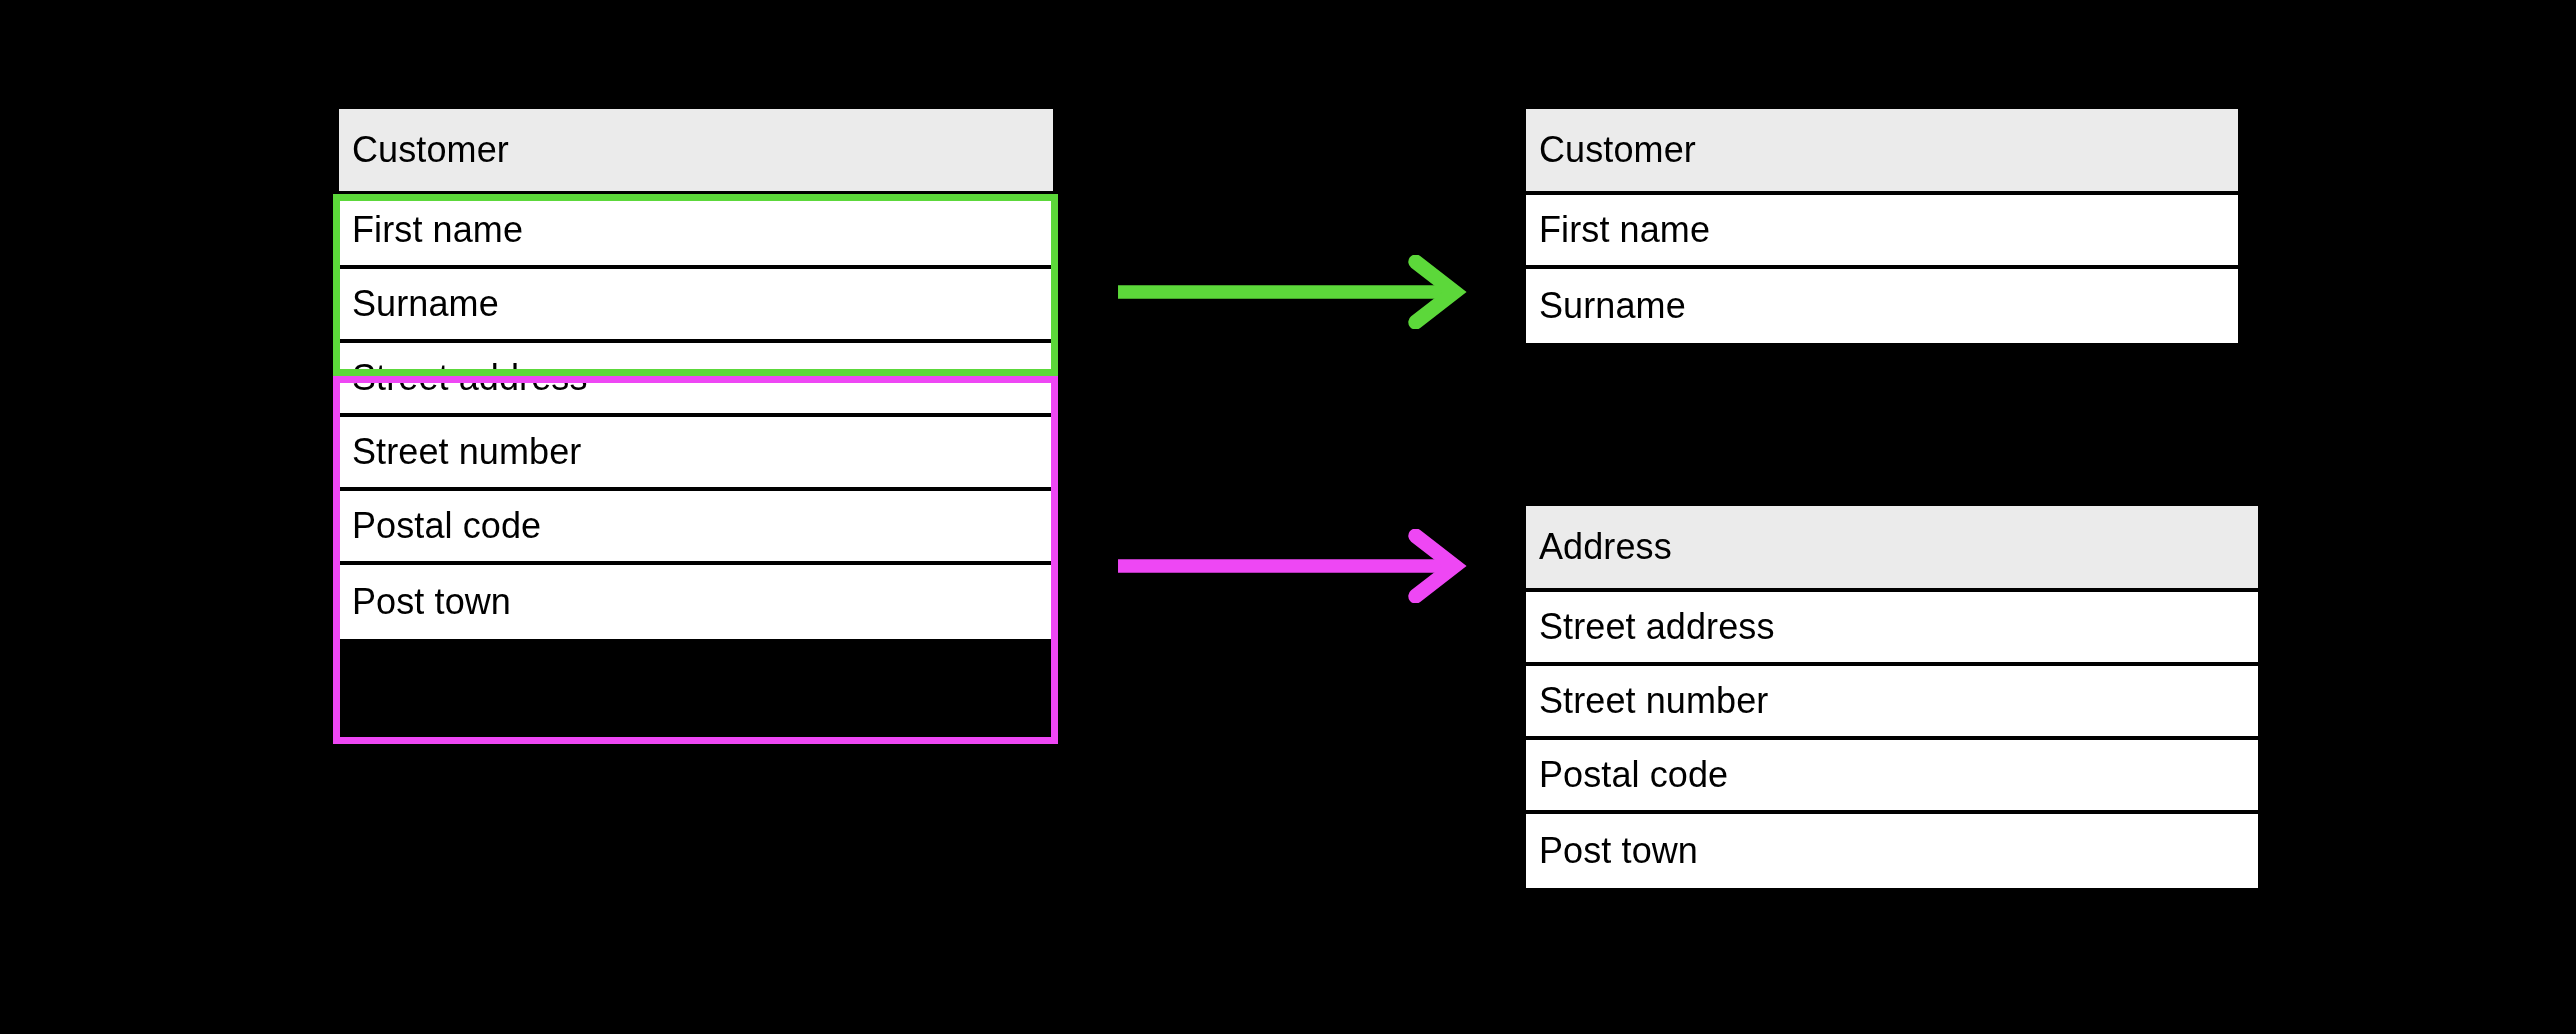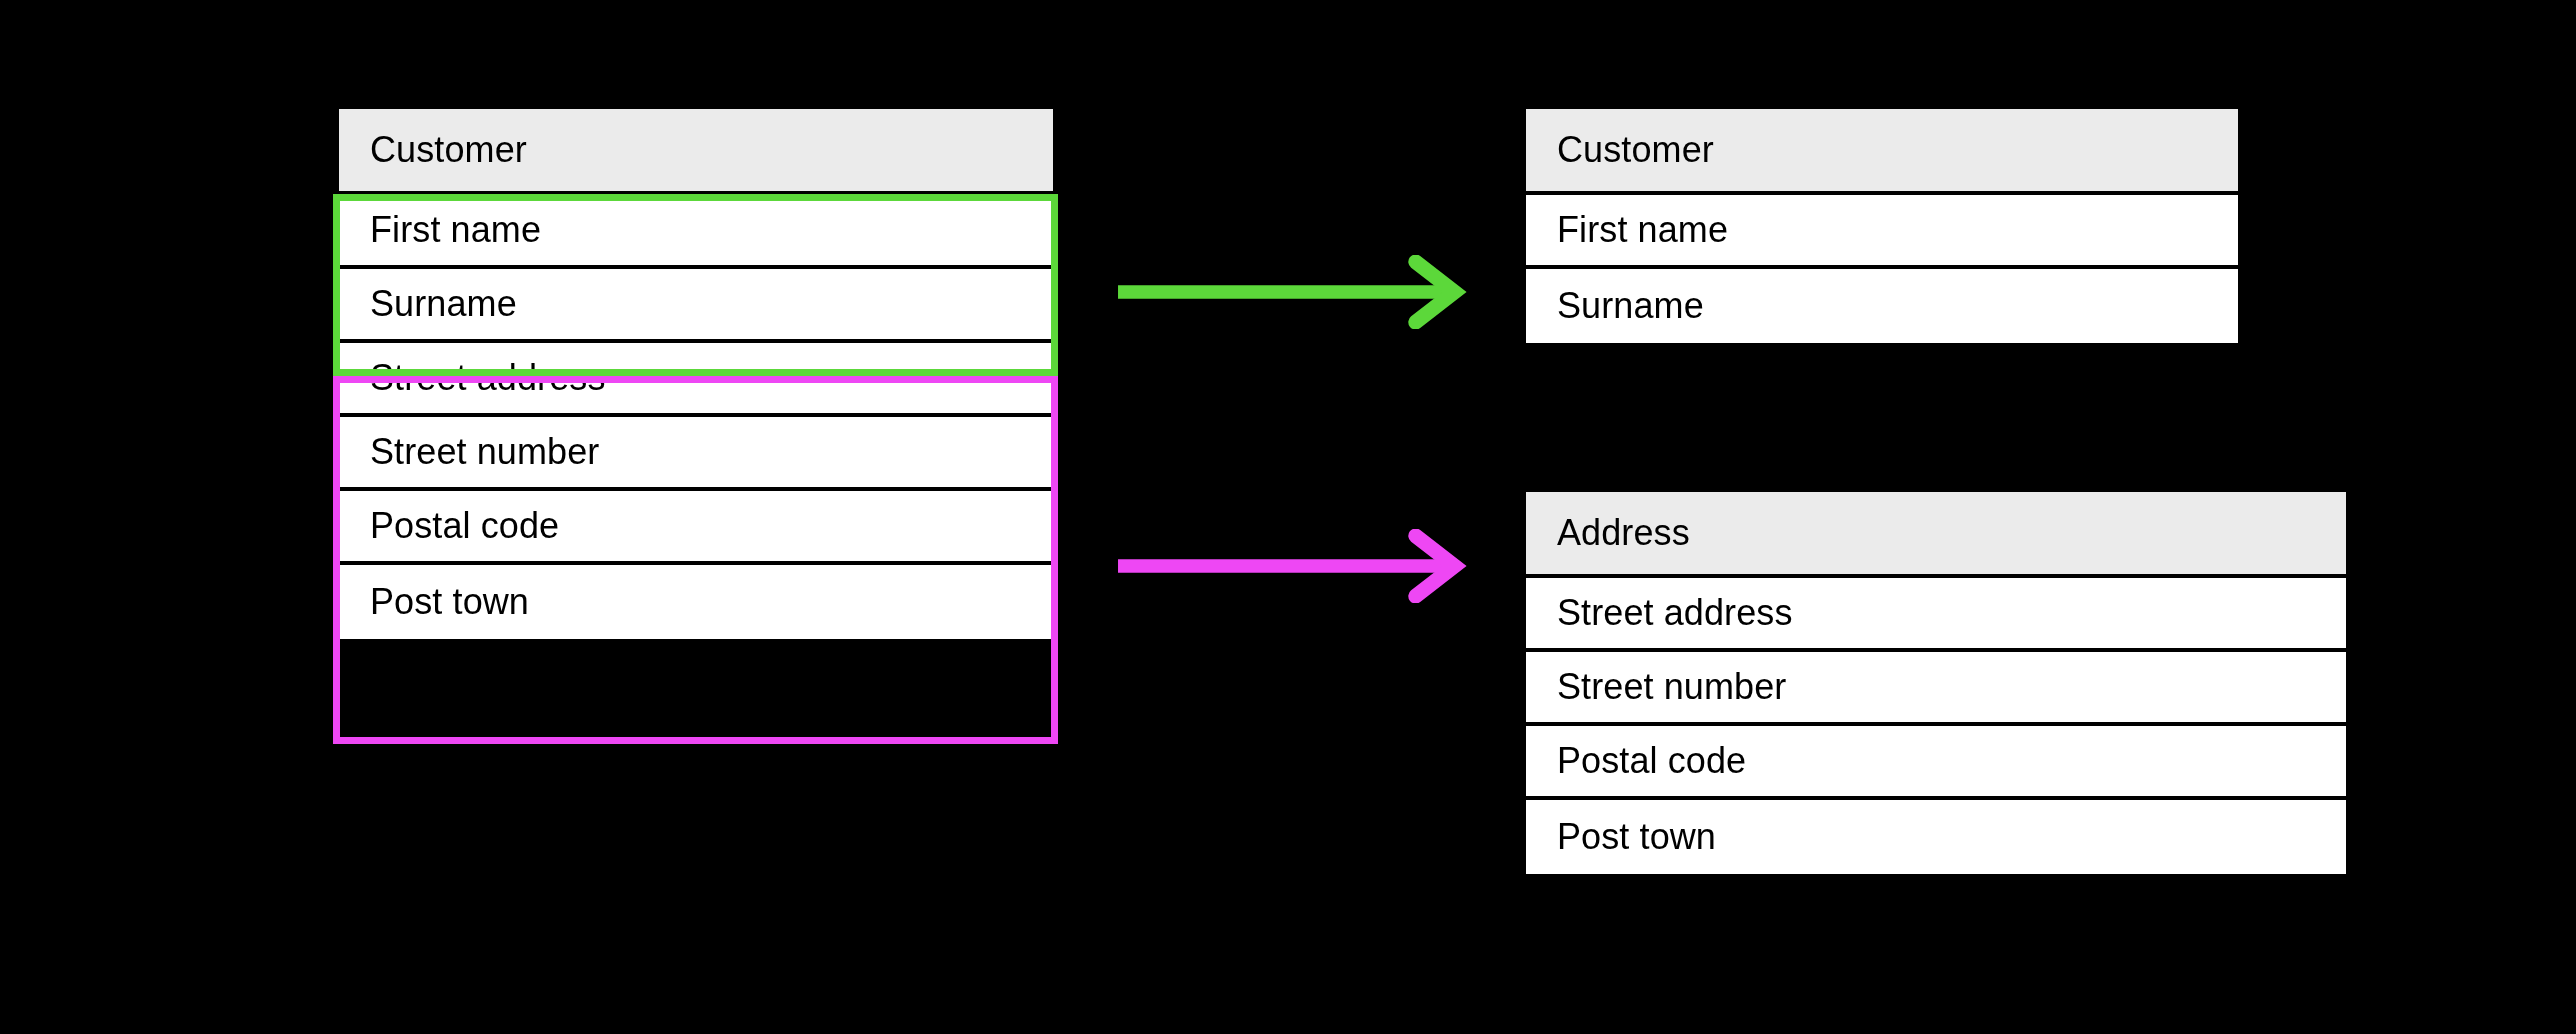--- a/index.html
+++ b/index.html
@@ -29,21 +29,21 @@
   .row {
     box-sizing: border-box;
     width: 100%;
     display: flex;
     align-items: center;
     background: #ffffff;
     color: #000000;
     font-size: 36px;
     line-height: 1;
     letter-spacing: 0.1px;
-    padding-left: 31px;
+    padding-left: 13px;
     border-bottom: 4px solid #000000;
   }
   .row:last-child { border-bottom: none; }
   .row.header {
     background: #ebebeb;
   }
   .row-label {
     display: block;
     white-space: nowrap;
   }
@@ -123,21 +123,21 @@
 
     <div class="row" style="height:74px;">
       <span class="row-label">First name</span>
     </div>
 
     <div class="row" style="height:74px;">
       <span class="row-label">Surname</span>
     </div>
   </div>
 
-  <div class="entity-table" id="result-table-address" style="left:1526px; top:492px; width:820px;">
+  <div class="entity-table" id="result-table-address" style="left:1526px; top:506px; width:732px;">
 
     <div class="row header" style="height:86px;">
       <span class="row-label">Address</span>
     </div>
 
     <div class="row" style="height:74px;">
       <span class="row-label">Street address</span>
     </div>
 
     <div class="row" style="height:74px;">

